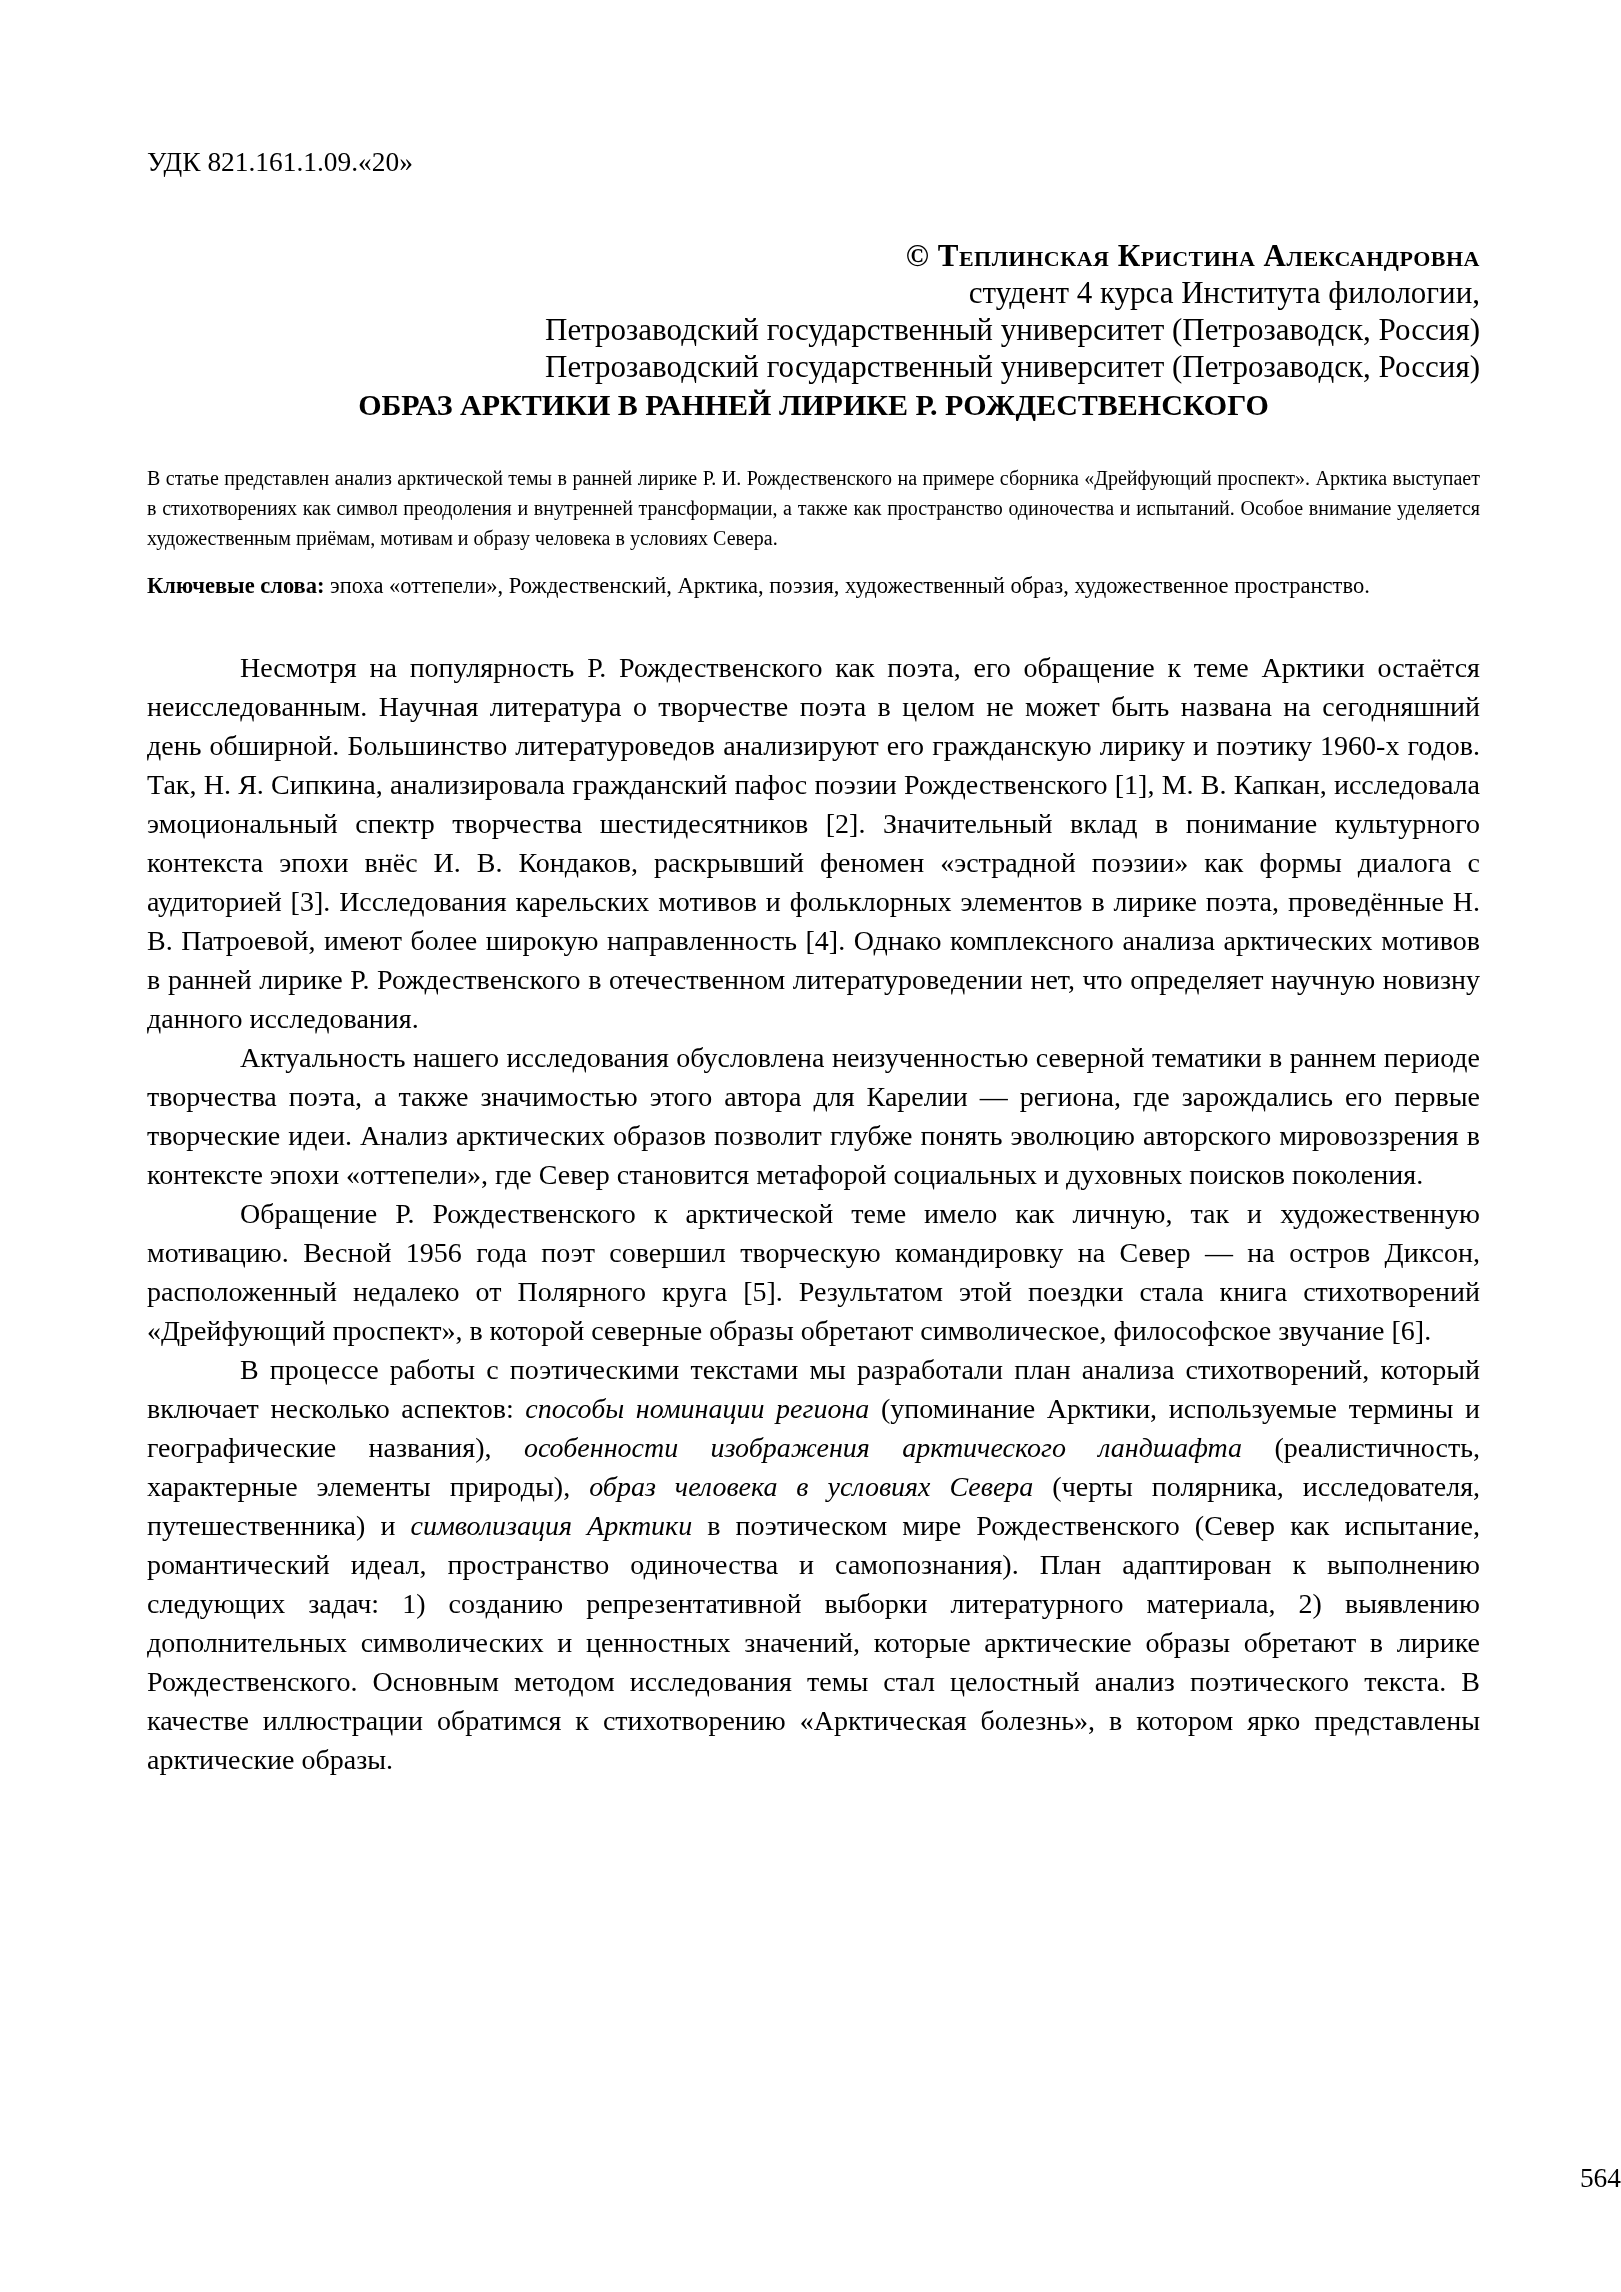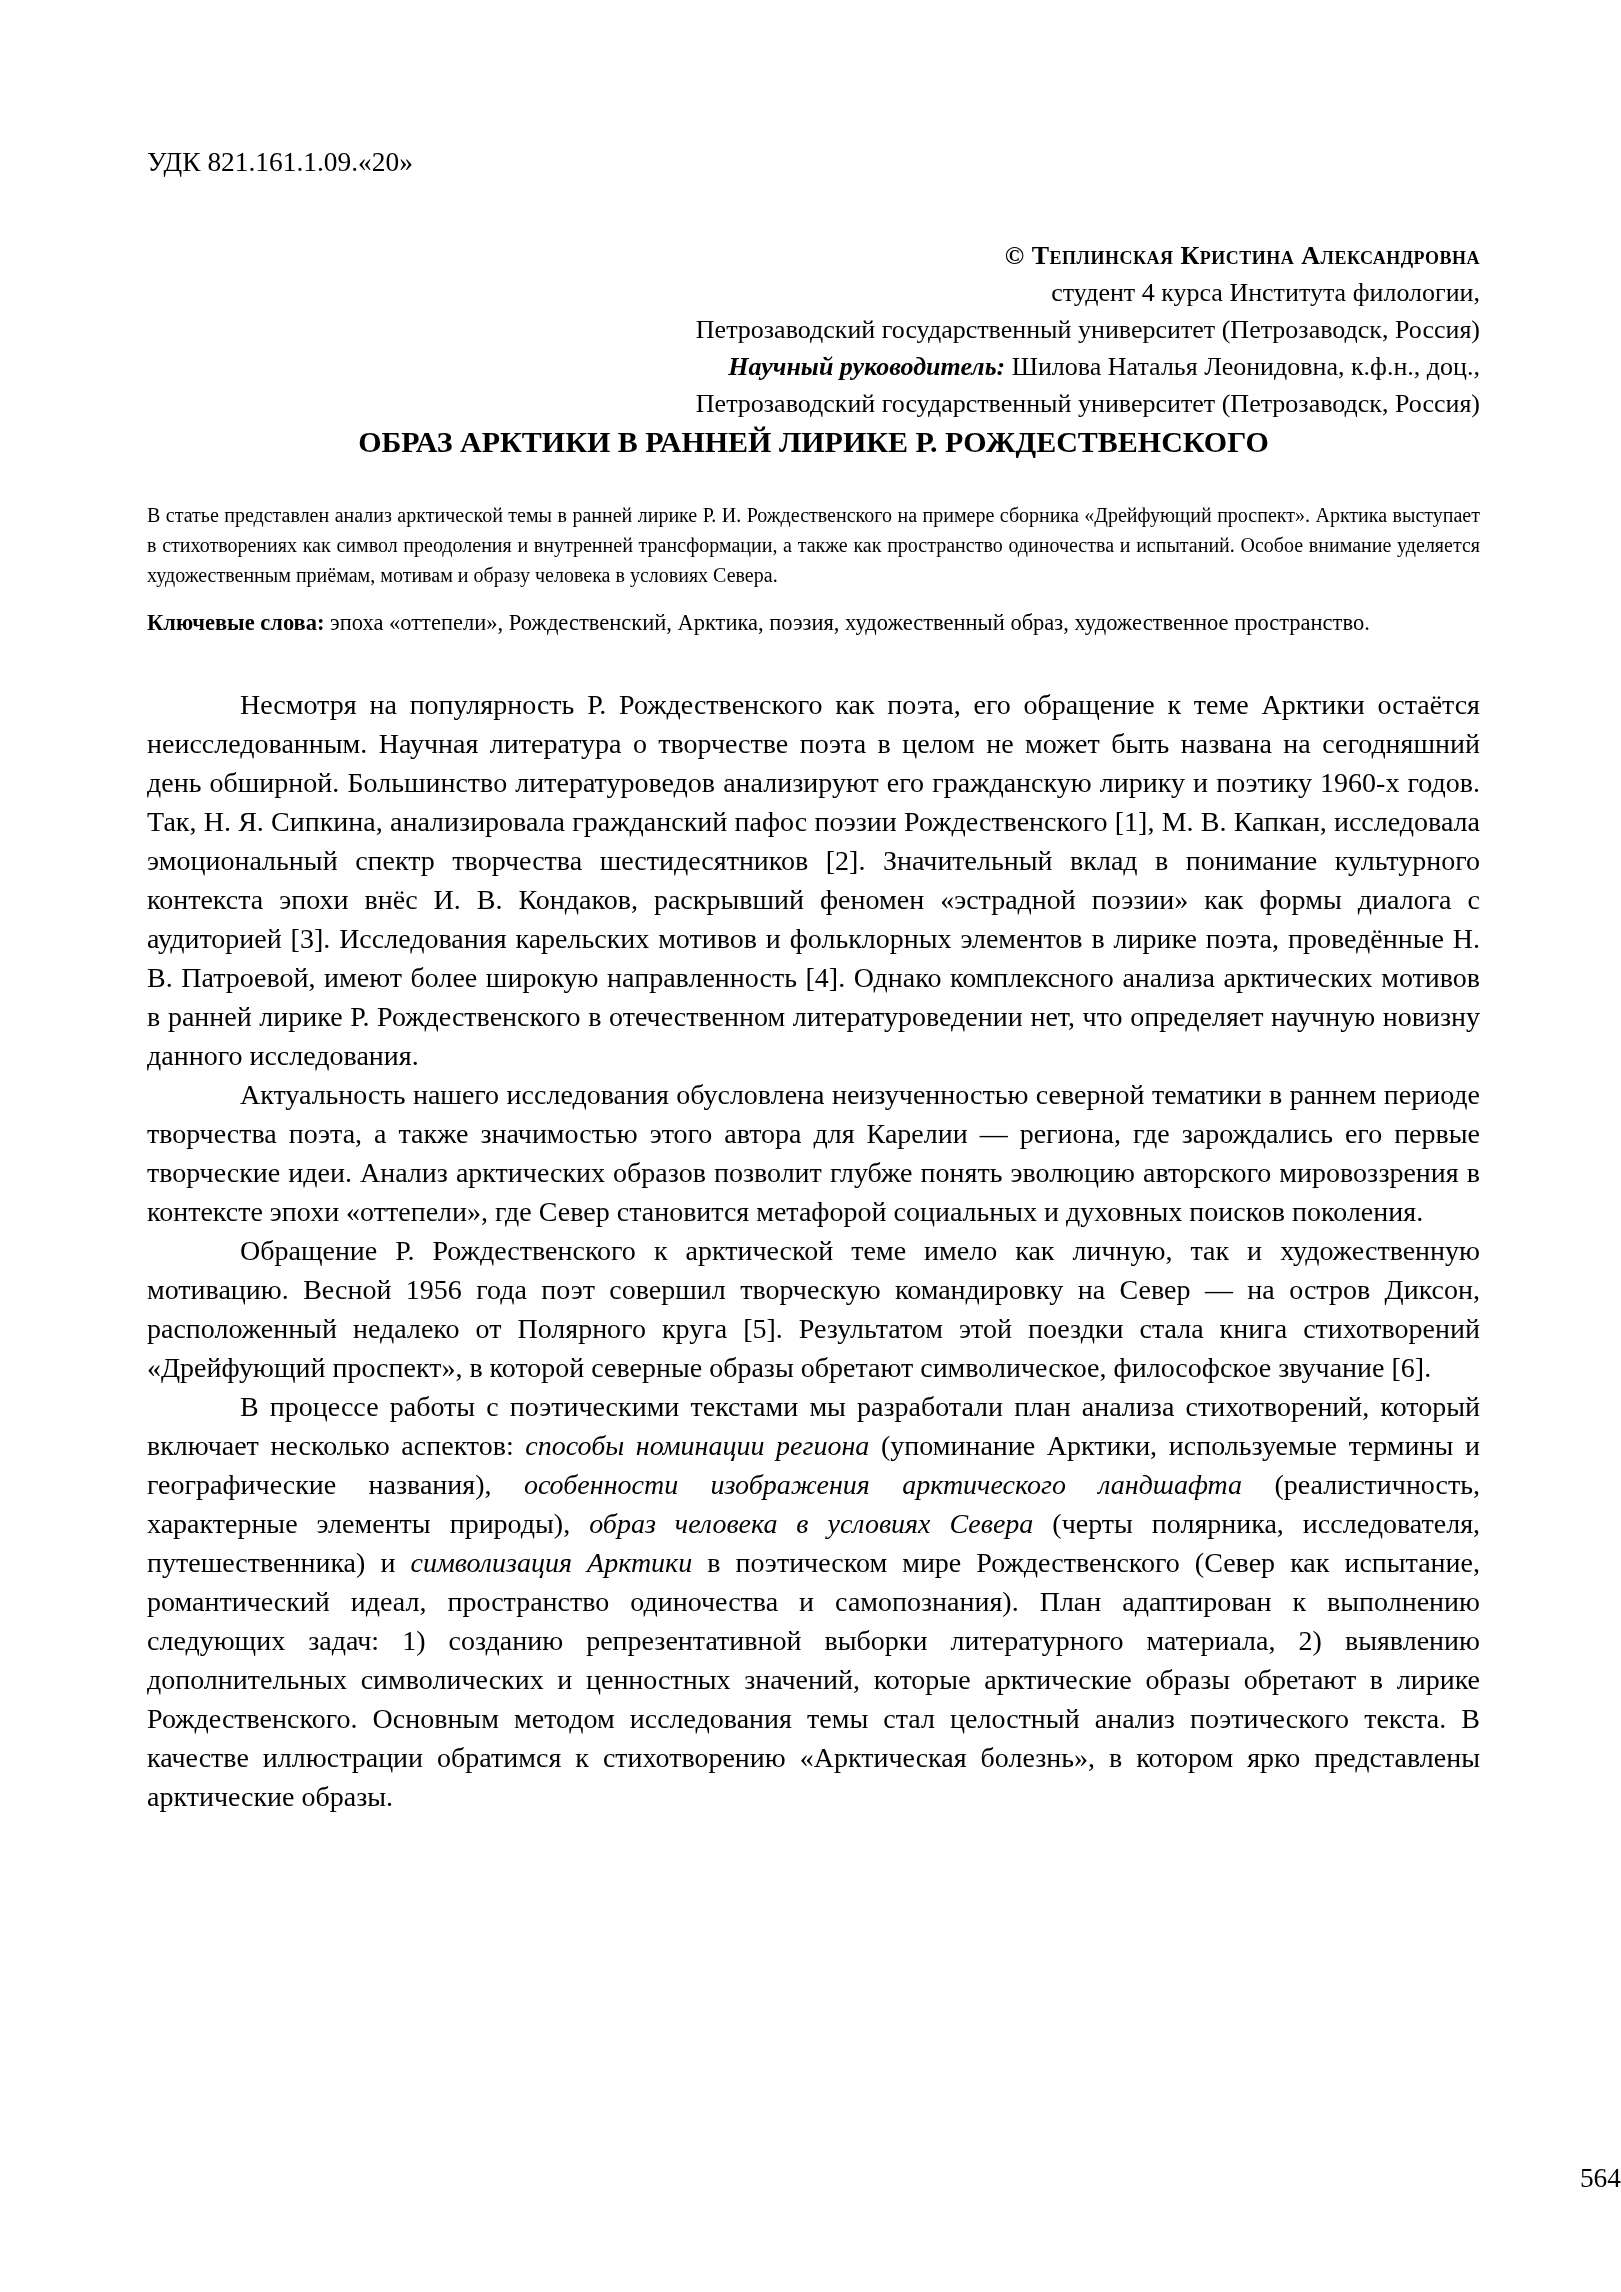--- a/index.html
+++ b/index.html
@@ -23,21 +23,21 @@
     top: 145px;
     width: 1333px;
   }
   .udc {
     font-size: 27.4px;
     line-height: 35px;
     text-align: left;
   }
   .author-block {
     margin-top: 57px;
-    font-size: 26px;
+    font-size: 31px;
     line-height: 37px;
     text-align: right;
   }
   .article-title {
     font-size: 30px;
     line-height: 39px;
     font-weight: bold;
     text-align: center;
   }
   .abstract {
@@ -84,21 +84,20 @@
 
 <div class="page">
   <div class="content">
 
     <div class="udc">УДК 821.161.1.09.«20»</div>
 
     <div class="author-block">
         <div class="line"><span class="sc">© Теплинская Кристина Александровна</span></div>
         <div class="line"><span>студент 4 курса Института филологии,</span></div>
         <div class="line"><span>Петрозаводский государственный университет (Петрозаводск, Россия)</span></div>
-        <div class="line"><span class="bi">Научный руководитель:</span><span> Шилова Наталья Леонидовна, к.ф.н., доц.,</span></div>
         <div class="line"><span>Петрозаводский государственный университет (Петрозаводск, Россия)</span></div>
       </div>
 
     <div class="article-title">ОБРАЗ АРКТИКИ В РАННЕЙ ЛИРИКЕ Р. РОЖДЕСТВЕНСКОГО</div>
 
     <div class="abstract">В статье представлен анализ арктической темы в ранней лирике Р. И. Рождественского на примере сборника «Дрейфующий проспект». Арктика выступает в стихотворениях как символ преодоления и внутренней трансформации, а также как пространство одиночества и испытаний. Особое внимание уделяется художественным приёмам, мотивам и образу человека в условиях Севера.</div>
 
     <div class="keywords">
       <span class="b">Ключевые слова:</span><span> эпоха «оттепели», Рождественский, Арктика, поэзия, художественный образ, художественное пространство.</span>
     </div>

